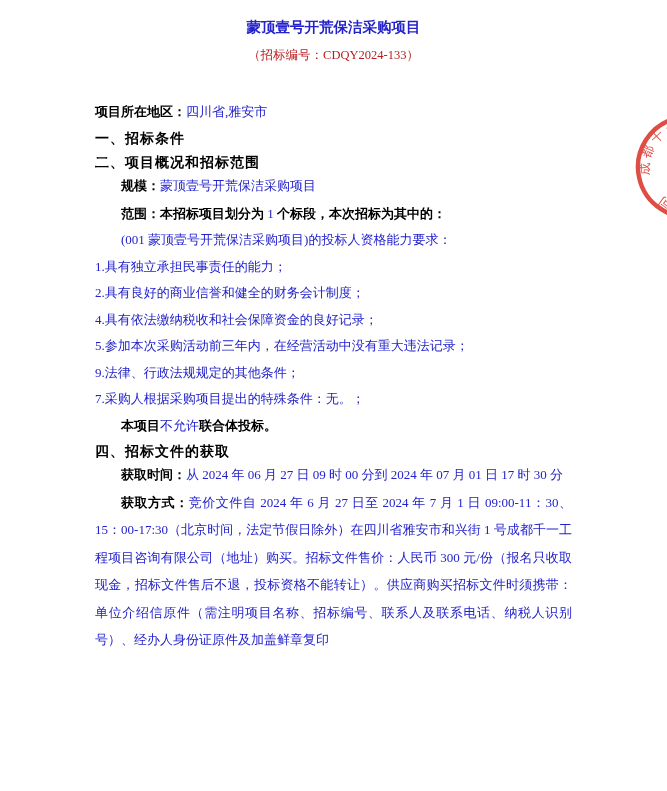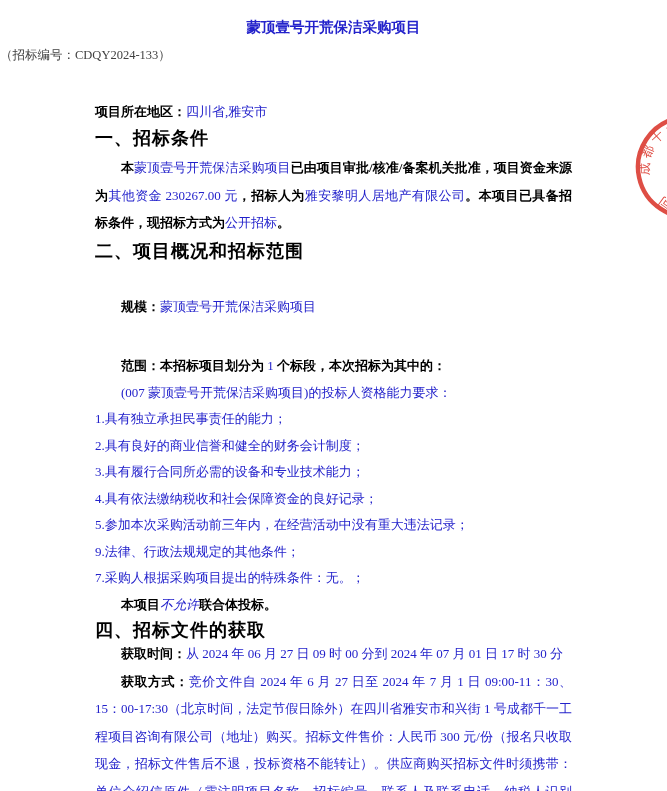--- a/index.html
+++ b/index.html
@@ -8,40 +8,40 @@
     overflow:hidden; box-sizing:border-box;
     font-family:"Liberation Serif","DejaVu Serif",serif;
     font-size:13px; color:#000000;
   }
   .content { padding:0 95px 0 95px; }
   .doc-title {
     padding-top:17px; text-align:center; font-weight:bold;
     font-size:14.5px; line-height:20px; color:#2322cb;
   }
   .doc-subtitle {
-    margin-top:9px; text-align:left; font-size:12.5px;
-    line-height:18px; color:#404040;
+    margin-top:9px; text-align:center; font-size:12.5px;
+    line-height:18px; color:#b91c1c;
   }
   p { margin:0; }
   .loc { margin-top:38px; line-height:20px; }
   .sec-h {
     margin:0; font-family:"Liberation Sans","DejaVu Sans",sans-serif;
-    font-weight:bold; font-size:18px; line-height:20px; color:#000000;
+    font-weight:bold; font-size:14px; line-height:20px; color:#000000;
     letter-spacing:1px;
   }
   .mt6 { margin-top:6px; } .mt4 { margin-top:4px; }
   .mt3 { margin-top:3px; } .mt2 { margin-top:2px; }
   .para { line-height:27.5px; }
   .tight { line-height:26.5px; }
   .indent2 { text-indent:26px; }
-  .ind { padding-left:26px;margin-top:32px; }
+  .ind { padding-left:26px; }
   .just { text-align:justify; }
   .k { color:#000000;font-weight:bold; }
   .b { color:#2322cb; }
-  .bi { color:#2322cb; font-style:italic; }
+  .bi { color:#2322cb; }
   .seal {
     position:absolute; top:112px; left:633px; width:110px; height:110px;
     transform:rotate(-12deg); opacity:0.88; pointer-events:none;
   }
 </style>
 </head>
 <body>
 
 <div class="page">
 
@@ -55,30 +55,28 @@
   </svg>
 
   <div class="doc-title">蒙顶壹号开荒保洁采购项目</div>
   <div class="doc-subtitle">（招标编号：CDQY2024-133）</div>
 
   <div class="content">
 
     <p class="loc"><span class="k">项目所在地区：</span><span class="b">四川省,雅安市</span></p>
 
     <h2 class="sec-h mt6">一、招标条件</h2>
-    <p class="para indent2 just mt6"><span class="k">本</span><span class="b">蒙顶壹号开荒保洁采购项目</span><span class="k">已由项目审批/核准/备案机关批准，项目资金来源为</span><span class="b">其他资金 230267.00 元</span><span class="k">，招标人为</span><span class="b">雅安黎明人居地产有限公司</span><span class="k">。本项目已具备招标条件，现招标方式为</span><span class="b">公开招标</span><span class="k">。</span></p>
 
     <h2 class="sec-h mt4">二、项目概况和招标范围</h2>
     <p class="para ind"><span class="k">规模：</span><span class="b">蒙顶壹号开荒保洁采购项目</span></p>
     <p class="para ind"><span class="k">范围：本招标项目划分为 </span><span class="b">1</span><span class="k"> 个标段，本次招标为其中的：</span></p>
 
-    <p class="tight indent2"><span class="b">(007 蒙顶壹号开荒保洁采购项目)的投标人资格能力要求：</span></p>
+    <p class="tight indent2"><span class="b">(001 蒙顶壹号开荒保洁采购项目)的投标人资格能力要求：</span></p>
     <p class="tight"><span class="b">1.具有独立承担民事责任的能力；</span></p>
     <p class="tight"><span class="b">2.具有良好的商业信誉和健全的财务会计制度；</span></p>
-    <p class="tight"><span class="b">3.具有履行合同所必需的设备和专业技术能力；</span></p>
     <p class="tight"><span class="b">4.具有依法缴纳税收和社会保障资金的良好记录；</span></p>
     <p class="tight"><span class="b">5.参加本次采购活动前三年内，在经营活动中没有重大违法记录；</span></p>
     <p class="tight"><span class="b">9.法律、行政法规规定的其他条件；</span></p>
     <p class="tight"><span class="b">7.采购人根据采购项目提出的特殊条件：无。；</span></p>
     <p class="tight indent2"><span class="k">本项目</span><span class="bi">不允许</span><span class="k">联合体投标。</span></p>
 
     <h2 class="sec-h mt2">四、招标文件的获取</h2>
     <p class="para indent2"><span class="k">获取时间：</span><span class="b">从 2024 年 06 月 27 日 09 时 00 分到 2024 年 07 月 01 日 17 时 30 分</span></p>
     <p class="para indent2 just"><span class="k">获取方式：</span><span class="b">竞价文件自 2024 年 6 月 27 日至 2024 年 7 月 1 日 09:00-11：30、15：00-17:30（北京时间，法定节假日除外）在四川省雅安市和兴街 1 号成都千一工程项目咨询有限公司（地址）购买。招标文件售价：人民币 300 元/份（报名只收取现金，招标文件售后不退，投标资格不能转让）。供应商购买招标文件时须携带：单位介绍信原件（需注明项目名称、招标编号、联系人及联系电话、纳税人识别号）、经办人身份证原件及加盖鲜章复印</span></p>
 

